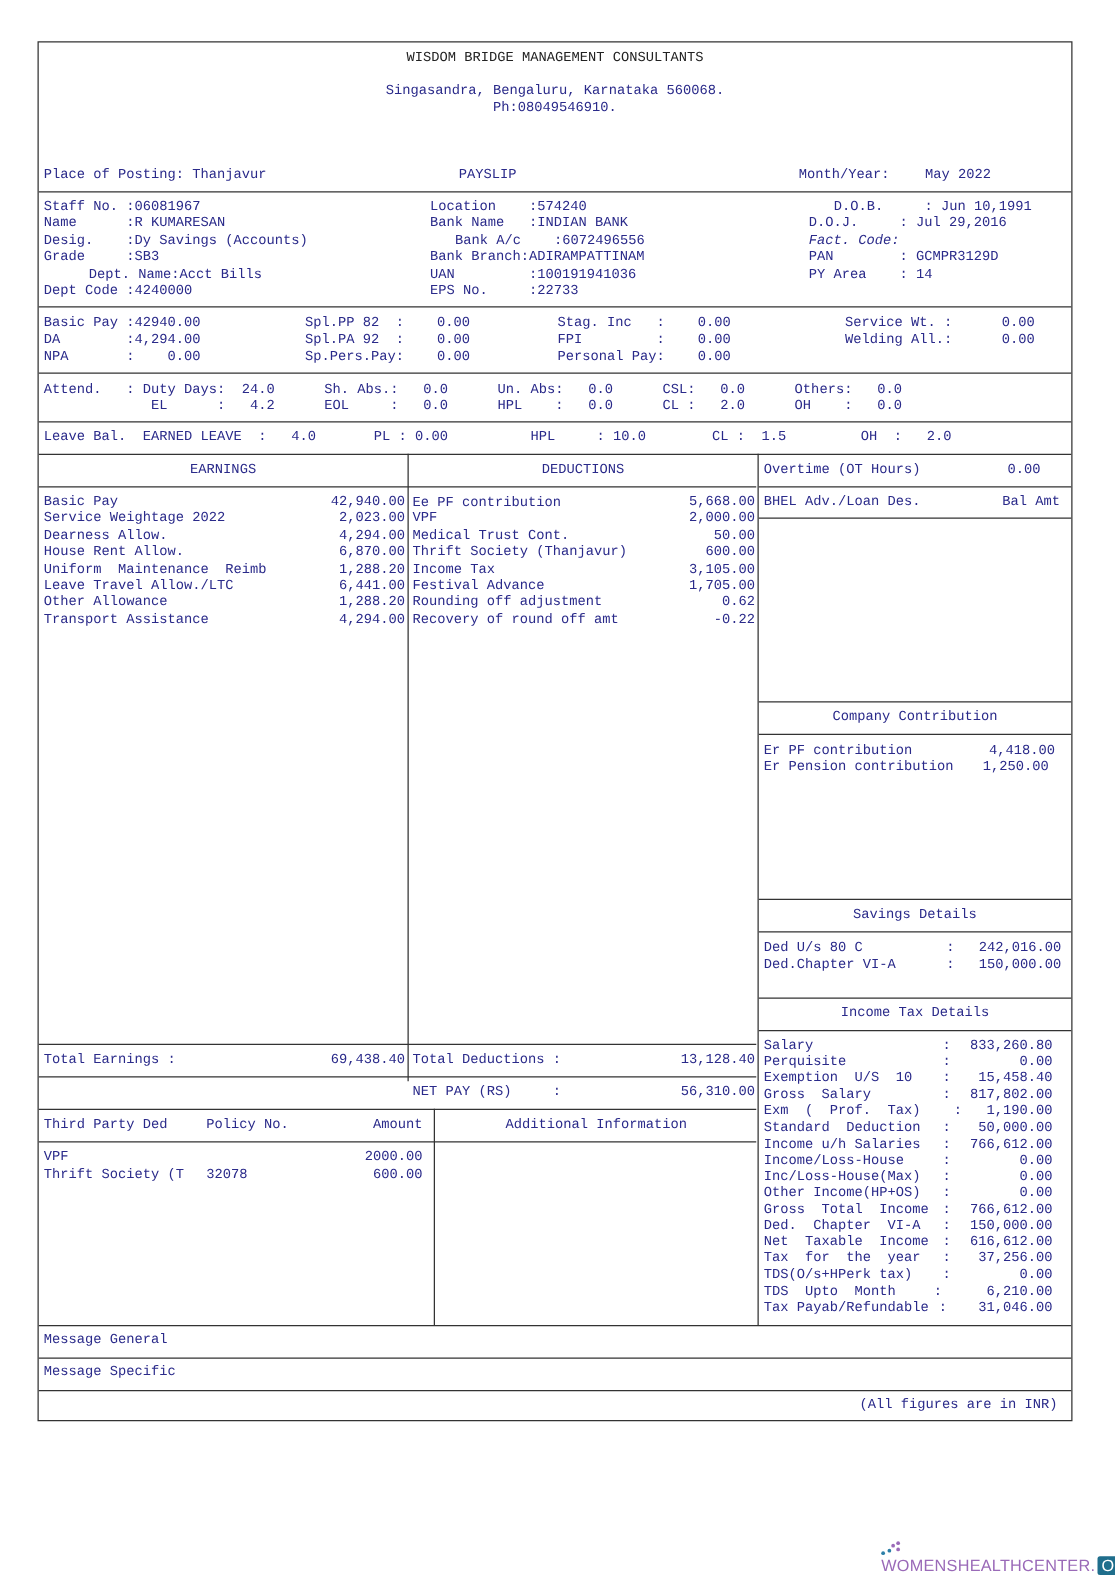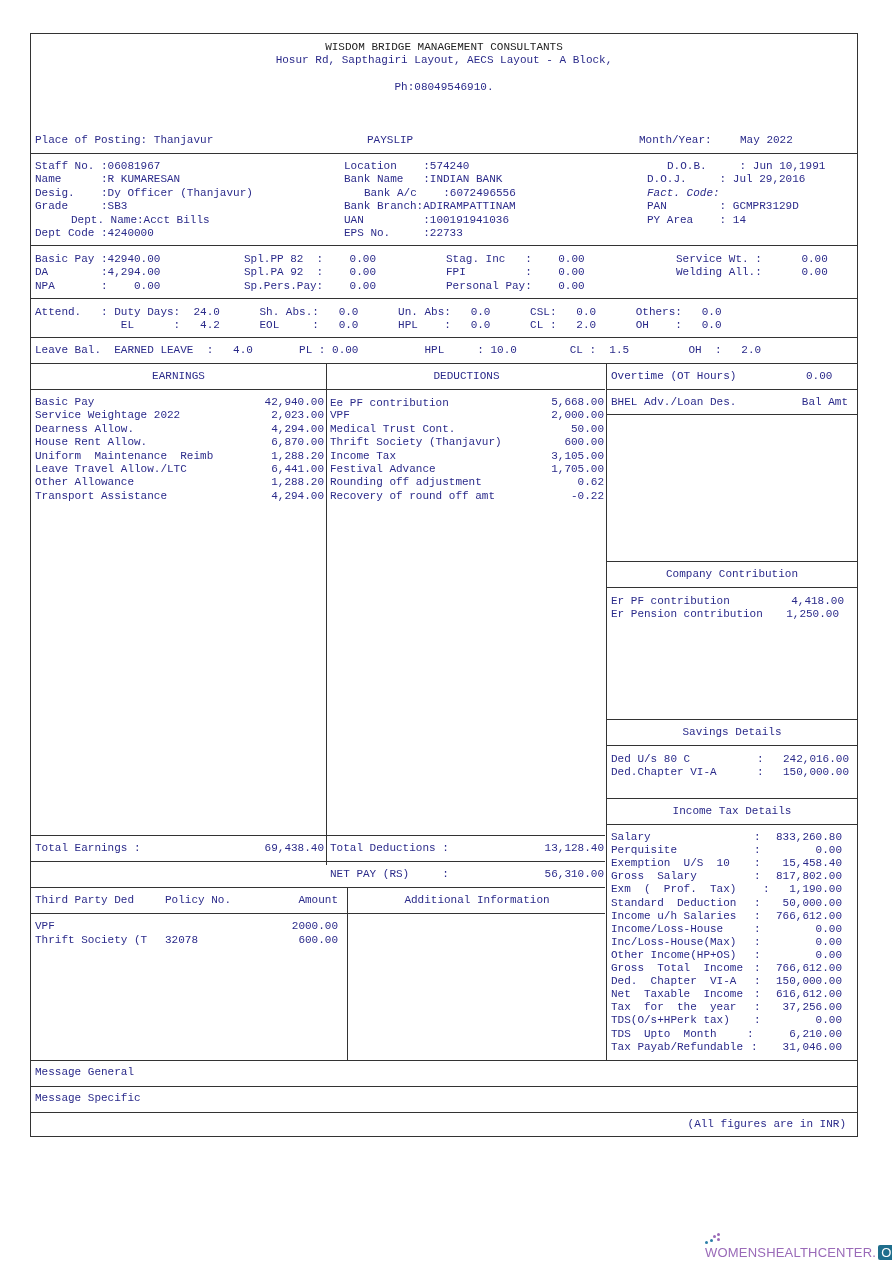--- a/index.html
+++ b/index.html
@@ -16,34 +16,34 @@
   .logo .org { background: #1f6e8c; color: #fff; padding: 0 3px; border-radius: 2px; margin-left: 2px; }
   .dots { display: inline-block; width: 16px; height: 12px; position: relative; vertical-align: middle; }
   .dots i { position: absolute; width: 3px; height: 3px; border-radius: 50%; background: #2c7fa8; }
 </style>
 </head>
 <body>
 
 <div class="sheet">
 
   <div class="t center dark" style="left:0;right:0;top:7px;">WISDOM BRIDGE MANAGEMENT CONSULTANTS</div>
-  <div class="t center" style="left:0;right:0;top:20px;">Hosur Rd, Sapthagiri Layout, AECS Layout - A Block,</div>
+  <div class="t center" style="left:0;right:0;top:33px;">Singasandra, Bengaluru, Karnataka 560068.</div>
   <div class="t center" style="left:0;right:0;top:47px;">Ph:08049546910.</div>
 
   <div class="t" style="left:4px;top:100px;">Place of Posting: Thanjavur</div>
   <div class="t" style="left:336px;top:100px;">PAYSLIP</div>
   <div class="t" style="left:608px;top:100px;">Month/Year:</div>
   <div class="t" style="left:709px;top:100px;">May 2022</div>
 
   <div class="hl" style="top:119px;"></div>
 
   <div class="abs" style="left:4px;top:126px;">
     <div class="t" style="position:relative;">Staff No. :06081967</div>
     <div class="t" style="position:relative;">Name      :R KUMARESAN</div>
-    <div class="t" style="position:relative;">Desig.    :Dy Officer (Thanjavur)</div>
+    <div class="t" style="position:relative;">Desig.    :Dy Savings (Accounts)</div>
     <div class="t" style="position:relative;">Grade     :SB3</div>
     <div class="t" style="position:relative;padding-left:36px;">Dept. Name:Acct Bills</div>
     <div class="t" style="position:relative;">Dept Code :4240000</div>
   </div>
   <div class="abs" style="left:313px;top:126px;">
     <div class="t" style="position:relative;">Location    :574240</div>
     <div class="t" style="position:relative;">Bank Name   :INDIAN BANK</div>
     <div class="t" style="position:relative;padding-left:20px;">Bank A/c    :6072496556</div>
     <div class="t" style="position:relative;">Bank Branch:ADIRAMPATTINAM</div>
     <div class="t" style="position:relative;">UAN         :100191941036</div>

